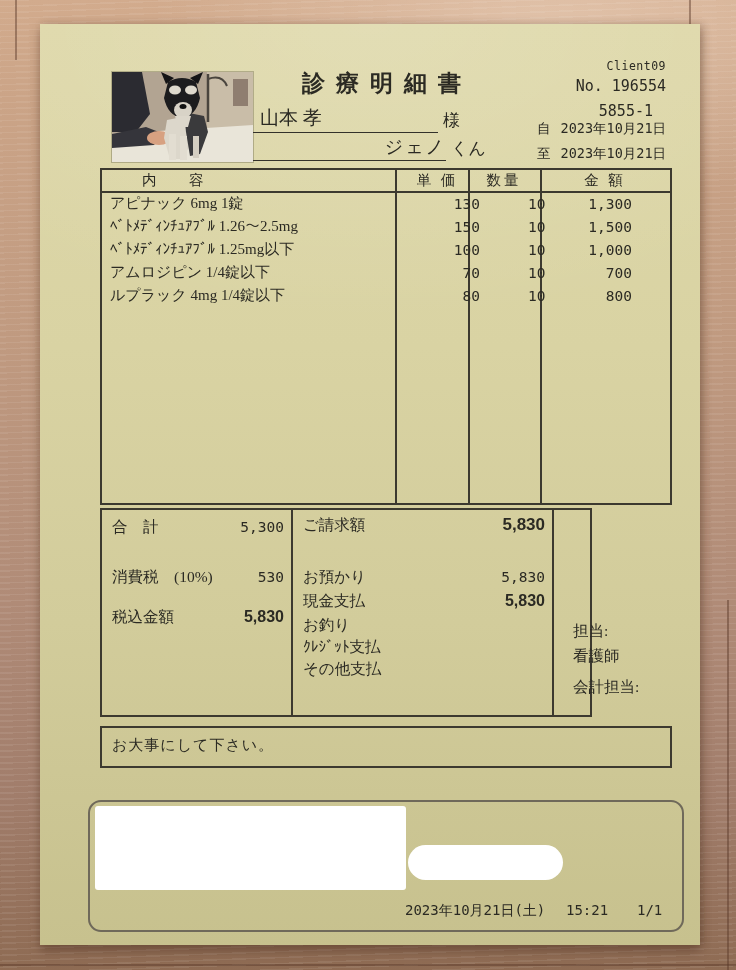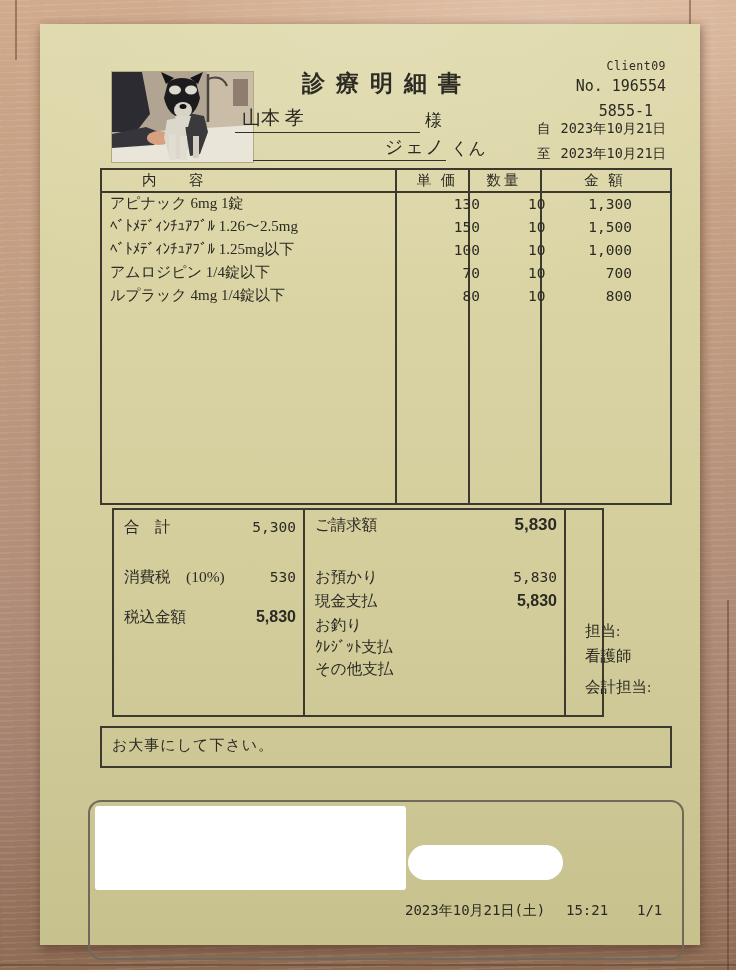--- a/index.html
+++ b/index.html
@@ -36,21 +36,21 @@
   
   .client-id   { top:35px;  right:34px; font-size:11.5px; letter-spacing:0.5px;margin-left:7px; }
   .receipt-no  { top:53px;  right:34px; font-size:15px; }
   .chart-no    { top:78px;  right:47px; font-size:15px; }
   .title { top:44px; left:347px; transform:translateX(-50%);
            font-size:23px; font-weight:700; letter-spacing:11px; white-space:nowrap;text-align:right; }
 
   .photo-frame { left:72px; top:48px; width:141px; height:90px; box-shadow:0 0 0 1px rgba(90,85,60,0.35); }
 
   .name-line { display:flex; align-items:flex-end; }
-  .owner-line { left:195px; top:81px; }
+  .owner-line { left:213px; top:81px; }
   .pet-line   { left:213px; top:111px;text-align:right; }
   .underlined { border-bottom:1.6px solid #33312a; padding:0 0 1px 7px; }
   .owner-line .underlined { width:185px; font-size:19px; }
   .pet-line   .underlined { width:193px; font-size:18px; letter-spacing:2px; }
   .honorific { margin-left:5px; font-size:17px; padding-bottom:1px; }
 
   .period { left:497px; top:96px; width:118px; display:flex; font-size:13.5px; white-space:nowrap; }
   .period.to { top:121px; }
   .period .p-label { margin-right:10px; }
 
@@ -63,33 +63,33 @@
   .col-c { width:293px; } .col-u { width:73px;padding-left:12px; } .col-q { width:72px; } .col-a { flex:1; }
   .thead .col-c { padding-left:40px; letter-spacing:9px; }
   .thead .col-u, .thead .col-q, .thead .col-a { text-align:center; letter-spacing:3px; }
   .trow { position:absolute; left:0; right:0; height:23px; display:flex; align-items:center; font-size:15px;gap:15px; }
   .trow .col-c { padding-left:8px; white-space:nowrap; }
   .trow .col-u { text-align:right; padding-right:3px; font-size:14.5px; }
   .trow .col-q { padding-left:30px; font-size:14.5px; }
   .trow .col-a { text-align:right; padding-right:38px; font-size:14.5px; }
 
   
-  .summary { left:72px; top:484px; width:492px; height:209px; border:2px solid #3c392f; font-size:15.5px; }
+  .summary { left:60px; top:484px; width:492px; height:209px; border:2px solid #3c392f; font-size:15.5px; }
   .summary .v1 { left:189px; } .summary .v2 { left:450px; }
   .sline { position:absolute; display:flex; justify-content:space-between; align-items:baseline; white-space:nowrap; }
   .sline .val { font-size:14.5px; }
   .big  { font-size:17px; }
   .med  { font-size:16px; }
 
   
   .message { left:60px; top:702px; width:572px; height:42px; border:2px solid #3c392f;
              font-size:15px; padding:8px 0 0 10px; letter-spacing:1px; }
 
   
-  .footer-box { left:48px; top:776px; width:596px; height:160px;
+  .footer-box { left:48px; top:776px; width:596px; height:132px;
                 border:2px solid #6f695a; border-radius:13px; }
   .redact-big  { position:absolute; left:5px;  top:4px;  width:311px; height:84px; background:#fff; border-radius:3px; }
   .redact-pill { position:absolute; left:318px; top:43px; width:155px; height:35px; background:#fff; border-radius:18px; }
   .f-date { position:absolute; top:100px; left:315px; font-size:14px; white-space:nowrap; }
   .f-time { position:absolute; top:100px; left:476px; font-size:14px; }
   .f-page { position:absolute; top:100px; left:547px; font-size:14px; }
 </style>
 </head>
 <body>
 

